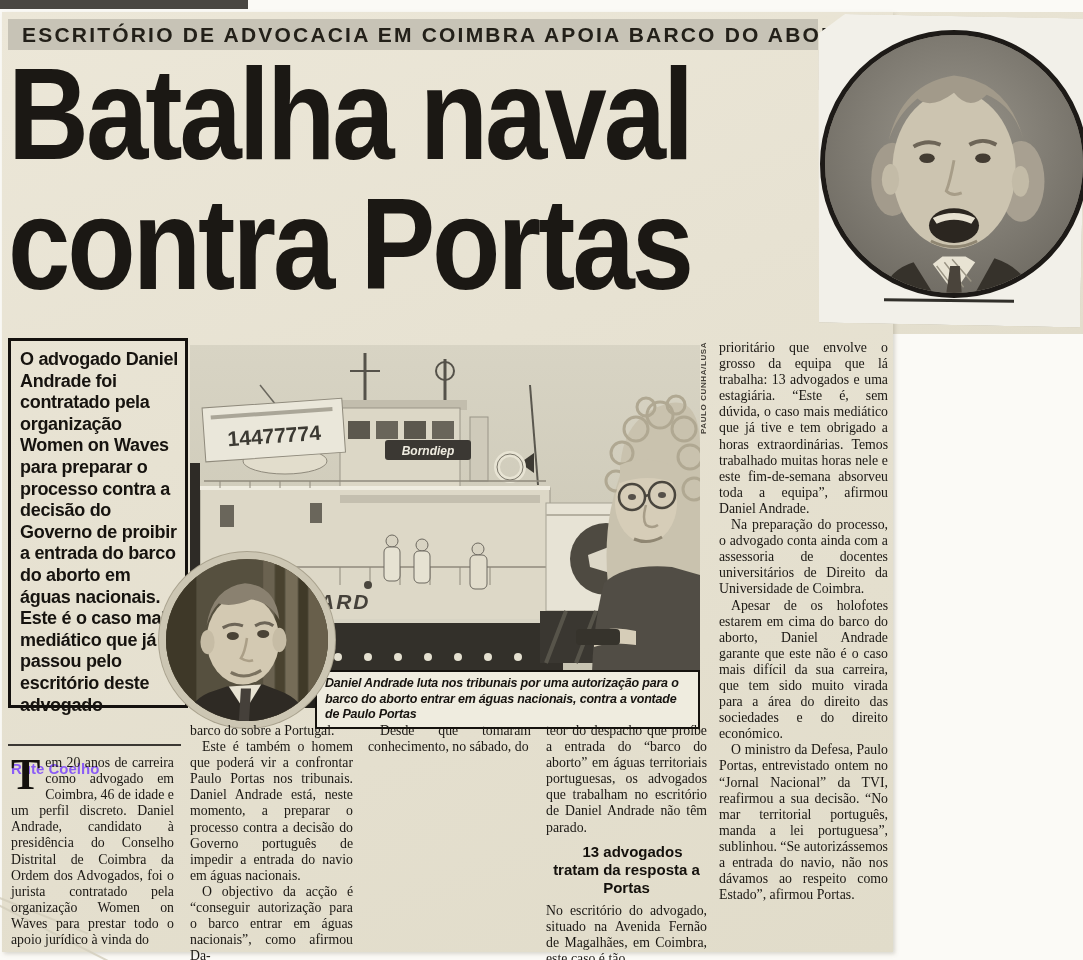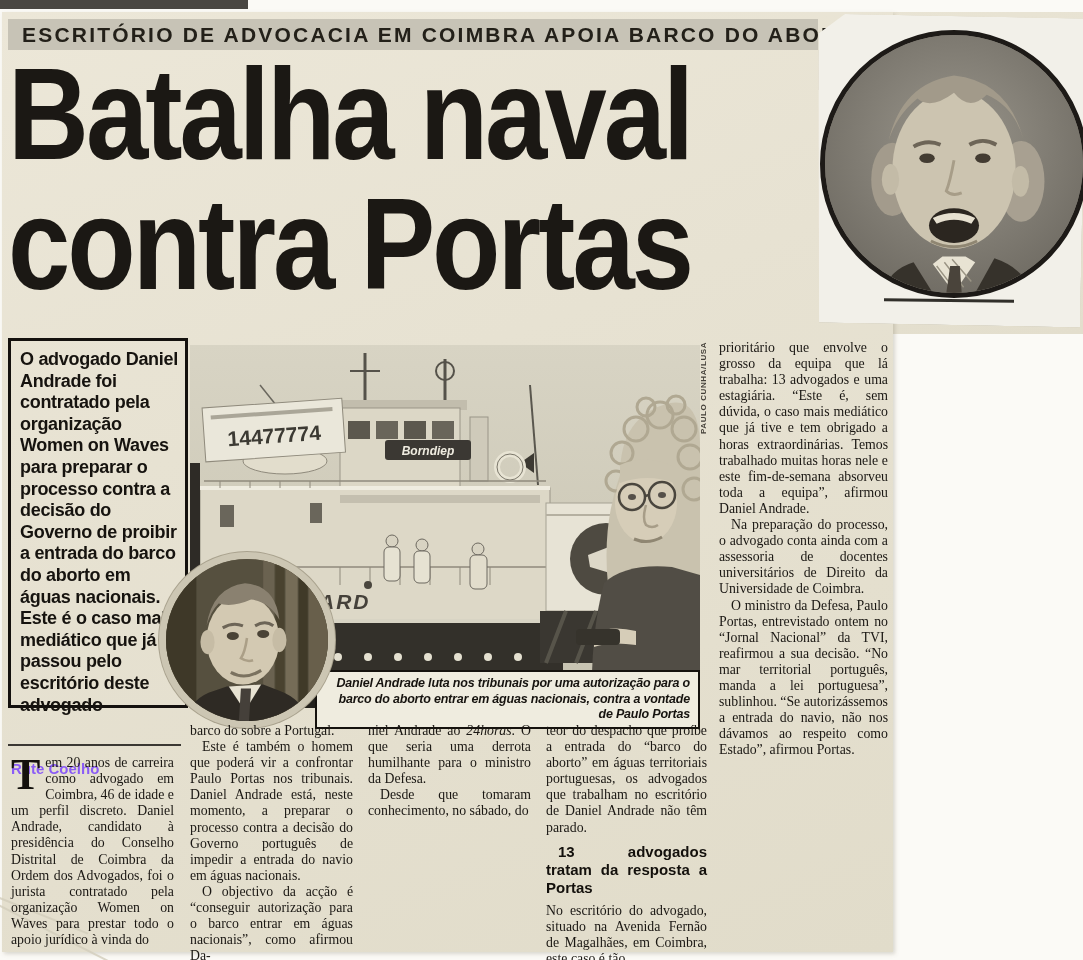--- a/index.html
+++ b/index.html
@@ -53,21 +53,21 @@
     font-family:"Liberation Sans",sans-serif; font-weight:bold; font-size:8px;
     color:#45413a; writing-mode:vertical-rl; transform:rotate(180deg);
     letter-spacing:.6px; white-space:nowrap; }
 
   
   .caption-box { position:absolute; left:315px; top:670px; width:385px; min-height:42px;
     background:#efecdf; border:2px solid #15120e; padding:4px 8px;
     display:flex; align-items:center; justify-content:center; }
   .caption-box span { font-family:"Liberation Sans",sans-serif; font-weight:bold;
     font-style:italic; font-size:12.5px; line-height:15.5px; color:#16130f;
-    text-align:right; letter-spacing:-.2px; }
+    text-align:left; letter-spacing:-.2px; }
 
   
   .inset-circle { position:absolute; left:159px; top:552px; width:176px; height:176px;
     border-radius:50%; border:7px solid #ccc6b3; overflow:hidden; background:#6f6753;
     box-shadow:0 0 0 1px #a9a28e; }
 
   
   .byline { position:absolute; left:11px; top:760px; font-family:"Liberation Sans",sans-serif;
     font-weight:bold; font-size:15px; color:#8b5cf6; }
   .byline-rule { position:absolute; left:8px; top:744px; width:173px; height:2px; background:#3b3833; }
@@ -77,21 +77,21 @@
   .col p { text-indent:12px; }
   .col p.noindent { text-indent:0; }
   .col1 { left:11px;  top:755px; width:163px; }
   .col2 { left:190px; top:723px; width:163px; }
   .col3 { left:368px; top:723px; width:163px; }
   .col4 { left:546px; top:723px; width:161px; }
   .col5 { left:719px; top:340px; width:169px; }
   .dropcap { float:left; font-size:44px; line-height:33px; padding:3px 5px 0 0;
     font-weight:bold; color:#14110d; text-indent:0; }
   .subhead { font-family:"Liberation Sans",sans-serif; font-weight:bold; font-size:15px;
-    line-height:18px; color:#13100c; text-indent:0; margin:7px 0 6px 0; }
+    line-height:18px; color:#13100c; text-align:center; text-indent:0; margin:7px 0 6px 0; }
   .ital { font-style:italic; }
 </style>
 </head>
 <body>
 
 <div class="page">
 
   <div class="paper-top"></div>
   <div class="paper-main"></div>
   <div class="topbar-dark"></div>
@@ -320,29 +320,29 @@
     <p class="noindent"><span class="dropcap">T</span><span>em 20 anos de carreira como advogado em Coimbra, 46 de idade e um perfil discreto. Daniel Andrade, candidato à presidência do Conselho Distrital de Coimbra da Ordem dos Advogados, foi o jurista contratado pela organização Women on Waves para prestar todo o apoio jurídico à vinda do</span></p>
   </div>
 
   <div class="col col2">
     <p class="noindent">barco do sobre a Portugal.</p>
     <p>Este é também o homem que poderá vir a confrontar Paulo Portas nos tribunais. Daniel Andrade está, neste momento, a preparar o processo contra a decisão do Governo português de impedir a entrada do navio em águas nacionais.</p>
     <p>O objectivo da acção é “conseguir autorização para o barco entrar em águas nacionais”, como afirmou Da-</p>
   </div>
 
   <div class="col col3">
-    <p class="noindent"><span>niel Andrade ao </span><span class="ital">24horas</span><span>. O que seria uma derrota humilhante para o ministro da Defesa.</span></p>
     <p>Desde que tomaram conhecimento, no sábado, do</p>
   </div>
 
   <div class="col col4">
     <p class="noindent">teor do despacho que proíbe a entrada do “barco do aborto” em águas territoriais portuguesas, os advogados que trabalham no escritório de Daniel Andrade não têm parado.</p>
     <p class="subhead">13 advogados tratam da resposta a Portas</p>
     <p class="noindent">No escritório do advogado, situado na Avenida Fernão de Magalhães, em Coimbra, este caso é tão</p>
   </div>
 
   <div class="col col5">
     <p class="noindent">prioritário que envolve o grosso da equipa que lá trabalha: 13 advogados e uma estagiária. “Este é, sem dúvida, o caso mais mediático que já tive e tem obrigado a horas extraordinárias. Temos trabalhado muitas horas nele e este fim-de-semana absorveu toda a equipa”, afirmou Daniel Andrade.</p>
     <p>Na preparação do processo, o advogado conta ainda com a assessoria de docentes universitários de Direito da Universidade de Coimbra.</p>
+    <p>Apesar de os holofotes estarem em cima do barco do aborto, Daniel Andrade garante que este não é o caso mais difícil da sua carreira, que tem sido muito virada para a área do direito das sociedades e do direito económico.</p>
     <p>O ministro da Defesa, Paulo Portas, entrevistado ontem no “Jornal Nacional” da TVI, reafirmou a sua decisão. “No mar territorial português, manda a lei portuguesa”, sublinhou. “Se autorizássemos a entrada do navio, não nos dávamos ao respeito como Estado”, afirmou Portas.</p>
   </div>
 
 </div>
 
 </body></html>

